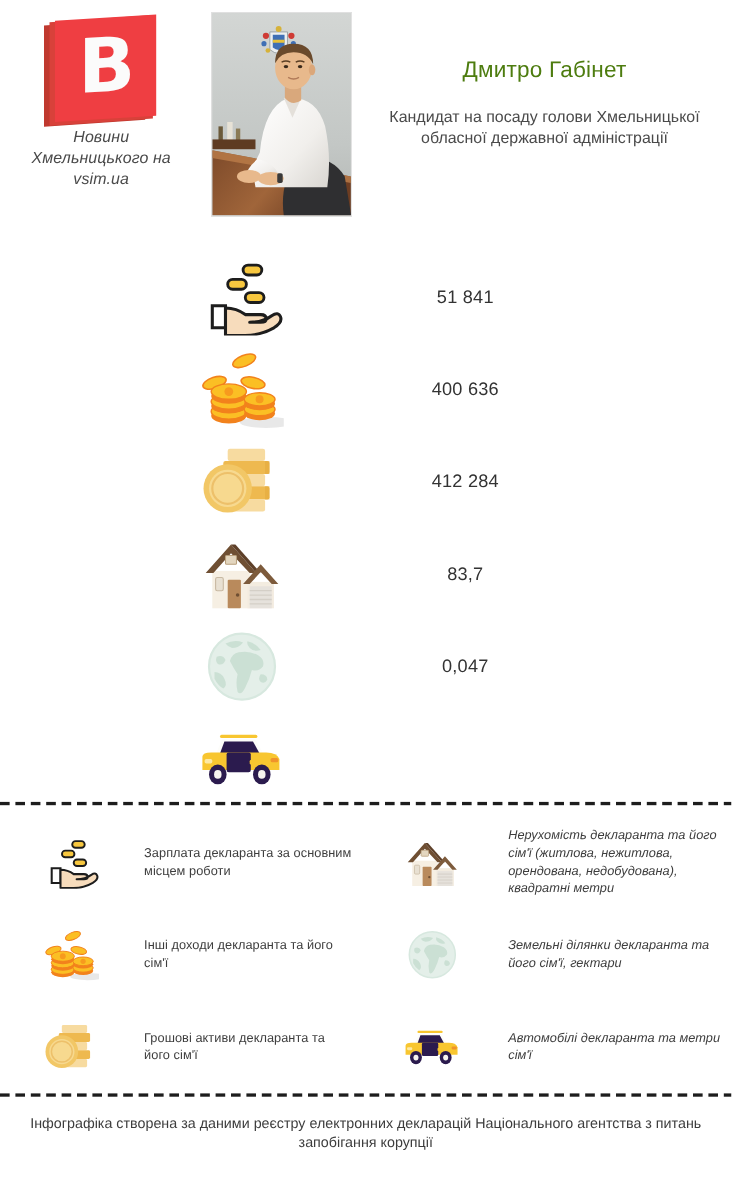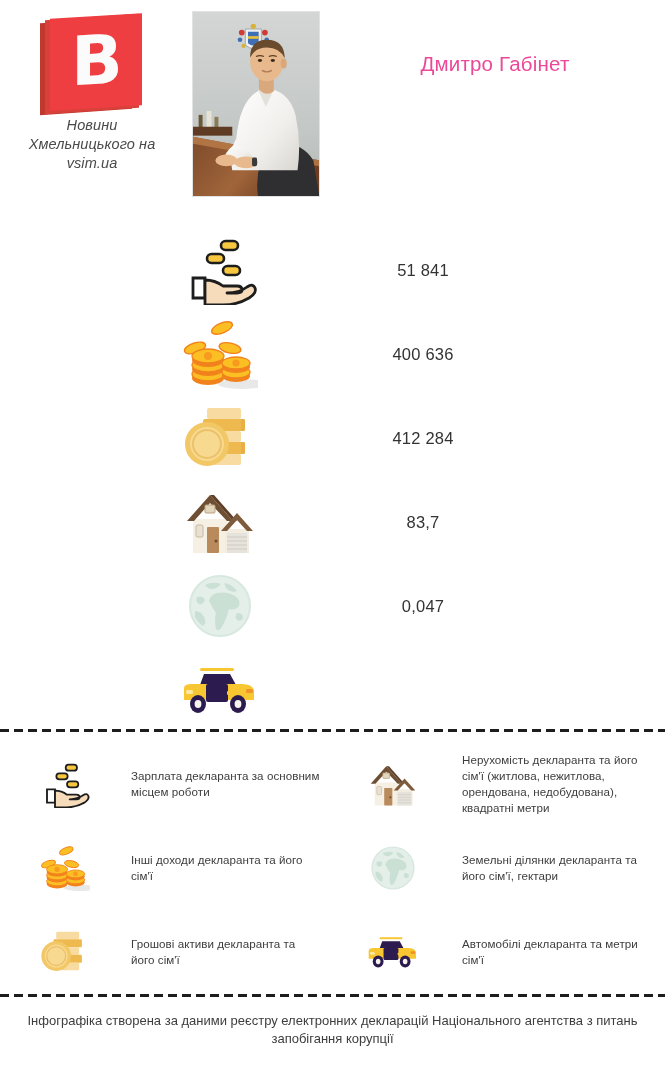--- a/index.html
+++ b/index.html
@@ -47,21 +47,21 @@
     font-style: italic;
   }
 
   .portrait {
     position: absolute; left: 192px; top: 11px; width: 128px; height: 186px;
     border: 1px solid #e2e2e2; overflow: hidden; background: #cfd2d0;
   }
   .portrait svg { display: block; width: 100%; height: 100%; }
 
   .person { position: absolute; left: 335px; top: 52px; width: 320px; text-align: center; }
-  .person-name { font-size: 20.5px; color: #ec4899; letter-spacing: .2px; font-weight: 400; }
+  .person-name { font-size: 20.5px; color: #4d7c0f; letter-spacing: .2px; font-weight: 400; }
   .person-role { margin-top: 22px; font-size: 14.5px; line-height: 1.30; color: #4a4a4a; }
 
   
   .rows { position: absolute; left: 0; top: 228px; width: 527px; }
   .row { position: relative; height: 84px; }
   .row .icon-cell {
     position: absolute; left: 168px; top: 0; width: 104px; height: 84px;
     display: flex; align-items: center; justify-content: center;
   }
   .row .icon-cell svg { display: block; }
@@ -80,21 +80,21 @@
     background-image: linear-gradient(to right, #1d1d1d 0 9px, rgba(0,0,0,0) 9px 14px);
     background-size: 14px 3px; background-repeat: repeat-x;
   }
   #rule-top { top: 729px; }
   #rule-bottom { top: 994px; }
 
   
   .legend { position: absolute; left: 0; top: 742px; width: 665px; height: 250px; }
   .legend-col { position: absolute; top: 0; width: 332px; }
   .legend-col.left { left: 0; }
-  .legend-col.right { left: 333px; }
+  .legend-col.right { left: 333px; font-style: italic; }
   .legend-item { position: relative; height: 84px; }
   .legend-item .l-icon {
     position: absolute; top: 0; height: 84px; width: 70px;
     display: flex; align-items: center; justify-content: center;
   }
   .legend-col.left .l-icon { left: 30px; }
   .legend-col.right .l-icon { left: 25px; }
   .legend-item .l-text {
     position: absolute; top: 0; height: 84px;
     display: flex; align-items: center;
@@ -202,20 +202,21 @@
 
         <ellipse cx="34" cy="150" rx="11" ry="6" fill="#e8b98c"></ellipse>
         <ellipse cx="54" cy="152" rx="12" ry="6" fill="#e8b98c"></ellipse>
 
         <rect x="60" y="147" width="5" height="9" rx="1.5" fill="#3a3a3a"></rect>
       </svg>
     </div>
 
     <div class="person">
       <div class="person-name">Дмитро Габінет</div>
+      <div class="person-role">Кандидат на посаду голови Хмельницької обласної державної адміністрації</div>
     </div>
   </div>
 
   <div class="rows">
 
     <div class="row">
       <div class="icon-cell">
         <svg width="78" height="70" viewBox="0 0 78 70">
           <rect x="40" y="6" width="17" height="9" rx="4.5" fill="#f7c73f" stroke="#1d1d1d" stroke-width="2.6"></rect>
           <rect x="26" y="19" width="17" height="9" rx="4.5" fill="#f7c73f" stroke="#1d1d1d" stroke-width="2.6"></rect>

